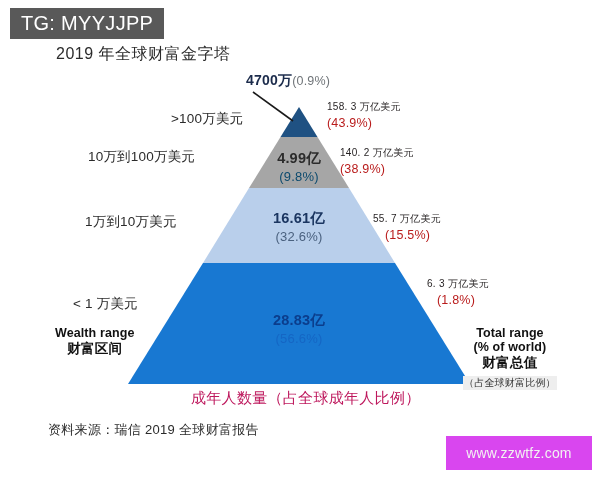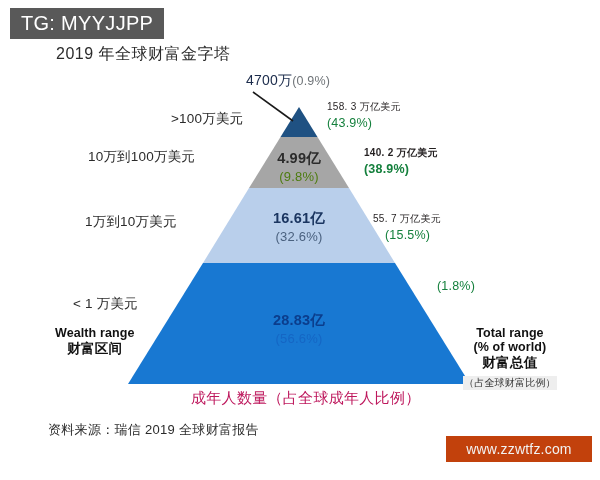--- a/index.html
+++ b/index.html
@@ -54,37 +54,37 @@
     white-space: nowrap;
     color: #231f20;
   }
   .lbl-range {
     font-size: 13.5px;
     color: #2b2b2b;
     letter-spacing: 0.2px;
   }
   .val-main {
     font-size: 14px;
-    font-weight: normal;
+    font-weight: bold;
     color: #1b2b4b;
     letter-spacing: 0.2px;
   }
   .val-sub {
     font-size: 12.5px;
     color: #6f7478;
     letter-spacing: 0.2px;
   }
   .wealth-main {
     font-size: 10px;
     color: #231f20;
     letter-spacing: 0.3px;
   }
   .wealth-sub {
     font-size: 12.5px;
-    color: #15803d;
+    color: #b91c1c;
     letter-spacing: 0.2px;
   }
   
   .inside-val {
     position: absolute;
     text-align: center;
     white-space: nowrap;
   }
   .inside-val .iv-num {
     display: block;
@@ -92,21 +92,21 @@
     font-weight: bold;
     letter-spacing: 0.2px;
   }
   .inside-val .iv-pct {
     display: block;
     font-size: 13px;
     letter-spacing: 0.2px;
     margin-top: 1px;
   }
   .tier-gray .iv-num { color: #2b2b2b; }
-  .tier-gray .iv-pct { color: #4d7c0f; }
+  .tier-gray .iv-pct { color: #0c4a6e; }
   .tier-lblue .iv-num { color: #1a3560; }
   .tier-lblue .iv-pct { color: #4a617f; }
   .tier-blue .iv-num { color: #0b3d8c; }
   .tier-blue .iv-pct { color: #1566c4; }
 
   
   .cap-en {
     font-size: 12.5px;
     font-weight: bold;
     color: #111111;
@@ -162,22 +162,22 @@
     letter-spacing: 0.3px;
     white-space: nowrap;
   }
 
   
   #site-watermark {
     position: absolute;
     left: 446px;
     top: 436px;
     width: 146px;
-    height: 26px;
-    background: #c2410c;
+    height: 34px;
+    background: #d946ef;
     color: #f2f2f2;
     font-size: 14px;
     display: flex;
     align-items: center;
     justify-content: center;
     letter-spacing: 0.2px;
   }
 </style>
 </head>
 <body>
@@ -223,31 +223,32 @@
   <div class="inside-val tier-blue" style="left:254px; top:311px; width:90px;">
     <span class="iv-num">28.83亿</span>
     <span class="iv-pct">(56.6%)</span>
   </div>
 
   <div class="lbl" style="left:327px; top:100px;">
     <div class="wealth-main">158. 3 万亿美元</div>
     <div class="wealth-sub" style="margin-top:2px;">(43.9%)</div>
   </div>
 
-  <div class="lbl" style="left:364px; top:146px;font-weight:bold;">
+  <div class="lbl" style="left:340px; top:146px;">
     <div class="wealth-main">140. 2 万亿美元</div>
     <div class="wealth-sub" style="margin-top:2px;">(38.9%)</div>
   </div>
 
   <div class="lbl" style="left:373px; top:212px;">
     <div class="wealth-main">55. 7 万亿美元</div>
     <div class="wealth-sub" style="margin-left:12px; margin-top:2px;">(15.5%)</div>
   </div>
 
   <div class="lbl" style="left:427px; top:277px;">
+    <div class="wealth-main">6. 3 万亿美元</div>
     <div class="wealth-sub" style="margin-left:10px; margin-top:2px;">(1.8%)</div>
   </div>
 
   <div id="left-caption">
     <div class="cap-en">Wealth range</div>
     <div class="cap-cn">财富区间</div>
   </div>
 
   <div id="right-caption">
     <div class="cap-en">Total range</div>

